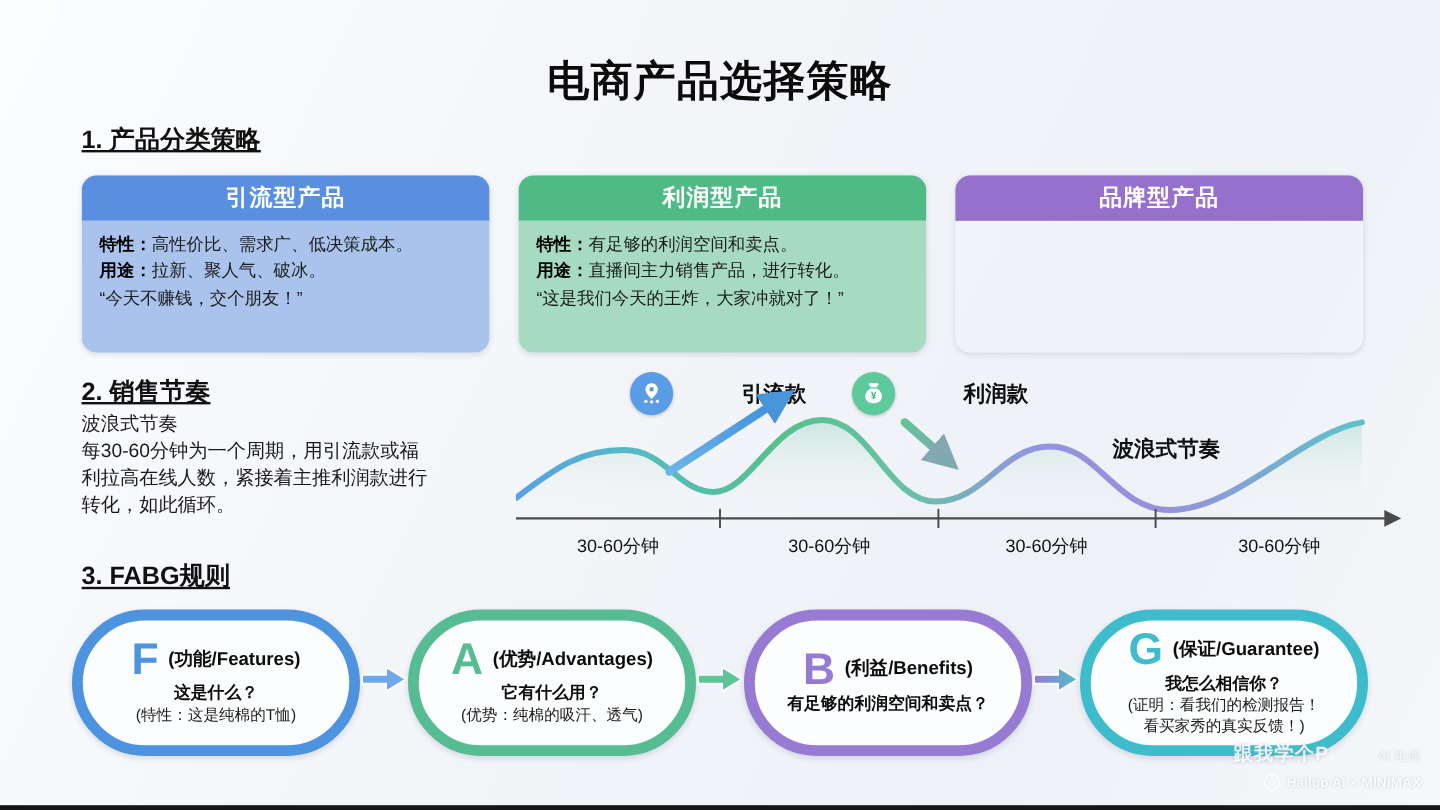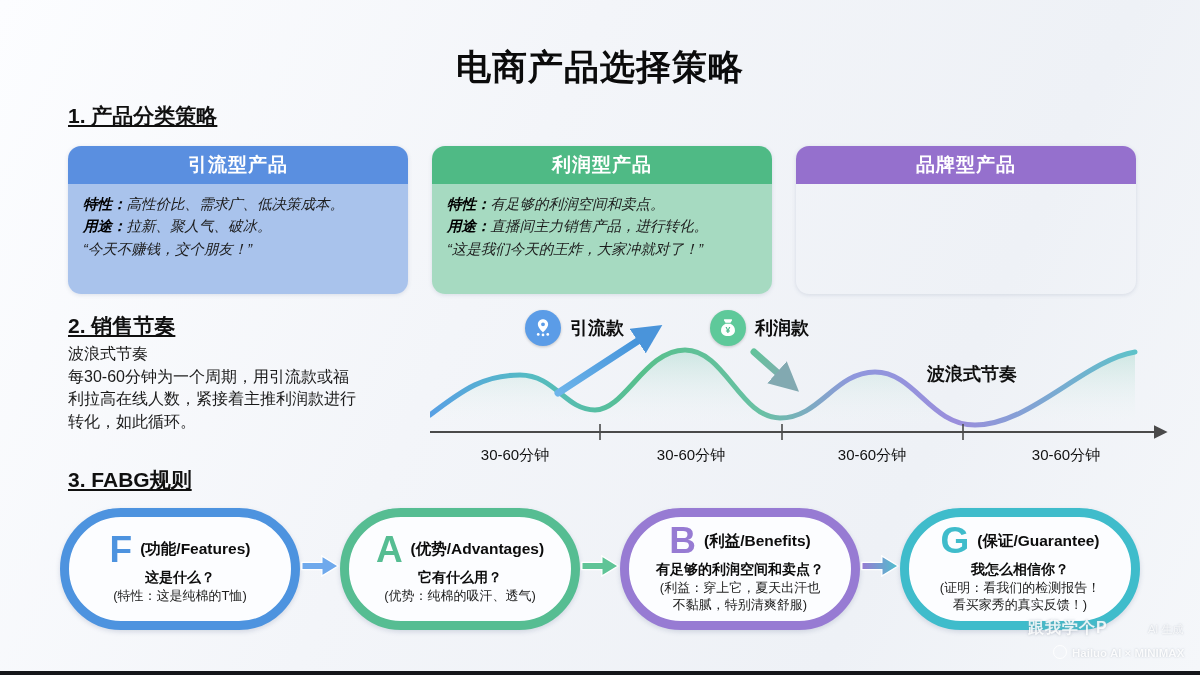--- a/index.html
+++ b/index.html
@@ -12,32 +12,32 @@
     font-size:35px;font-weight:800;letter-spacing:1px;color:#0b0b0b;}
   .sec-heading{position:absolute;font-size:21px;font-weight:800;color:#101010;text-decoration:underline;}
   #h1{left:68px;top:102px;} #h2{left:68px;top:312px;} #h3{left:68px;top:466px;}
 
   
   .cards-row{position:absolute;left:68px;top:146px;width:1068px;display:flex;justify-content:space-between;}
   .card{width:340px;height:148px;border-radius:13px;overflow:hidden;box-shadow:0 1px 4px rgba(60,80,120,.15);}
   .card-header{height:38px;display:flex;align-items:center;justify-content:center;
     color:#fff;font-size:19px;font-weight:800;letter-spacing:1px;}
   .card-body{height:110px;padding:9px 18px 0 15px;box-sizing:border-box;
-    font-size:14.5px;line-height:1.55;color:#1c1c1c;white-space:pre-line;font-style:italic;}
+    font-size:14.5px;line-height:1.55;color:#1c1c1c;white-space:pre-line;}
   .card-body b{color:#000;}
   .card-quote{white-space:pre-line;}
 
   
   .rhythm-text{position:absolute;left:68px;top:343px;width:360px;font-size:16px;
     line-height:1.42;color:#1a1a1a;white-space:pre-line;}
   .chart{position:absolute;left:430px;top:300px;width:760px;height:175px;}
   .legend-item{position:absolute;display:flex;align-items:center;gap:9px;top:10px;}
   #legend-0{left:95px;} #legend-1{left:280px;}
   .legend-icon{width:36px;height:36px;border-radius:50%;display:flex;align-items:center;justify-content:center;box-shadow:0 1px 3px rgba(0,0,0,.2);}
-  .legend-label{font-size:18px;font-weight:800;color:#0d0d0d;}
+  .legend-label{font-size:18px;font-weight:800;color:#0d0d0d;margin-left:48px;}
   .wave-label{position:absolute;left:497px;top:62px;font-size:18px;font-weight:800;color:#101010;}
   .axis-label{position:absolute;top:146px;width:140px;text-align:center;font-size:15px;color:#111;}
 
   
   .fabg-row{position:absolute;left:60px;top:508px;width:1080px;display:flex;align-items:center;}
   .fabg-pill{width:240px;height:122px;box-sizing:border-box;border:9px solid #888;border-radius:62px;
     background:#fcfdff;display:flex;flex-direction:column;align-items:center;justify-content:center;
     padding:2px 10px;box-shadow:0 2px 5px rgba(60,80,120,.18);}
   .fabg-line1{display:flex;align-items:center;gap:8px;margin-bottom:1px;}
   .fabg-letter{font-size:37px;font-weight:800;line-height:.9;}
@@ -188,22 +188,20 @@
       <svg width="40" height="30" viewBox="0 0 44 30">
           <path d="M2 11h22V4l18 11-18 11v-7H2z" fill="#5fc497" stroke="#fff" stroke-width="1.5"></path>
         </svg>
     </div>
     <div class="fabg-pill" style="border-color: rgb(151, 123, 211);">
       <div class="fabg-line1">
           <span class="fabg-letter" style="color: rgb(151, 123, 211);">B</span>
           <span class="fabg-label">(利益/Benefits)</span>
         </div>
       <div class="fabg-question">有足够的利润空间和卖点？</div>
-      <div class="fabg-detail">(利益：穿上它，夏天出汗也
-不黏腻，特别清爽舒服)</div>
     </div>
     <div class="fabg-arrow">
       <svg width="40" height="30" viewBox="0 0 44 30">
           <defs>
             <linearGradient id="pt" x1="0" y1="0" x2="1" y2="0">
               <stop offset="0" stop-color="#977bd3"></stop>
               <stop offset="1" stop-color="#4fc0cd"></stop>
             </linearGradient>
           </defs>
           <path d="M2 11h22V4l18 11-18 11v-7H2z" fill="url(#pt)" stroke="#fff" stroke-width="1.5"></path>

